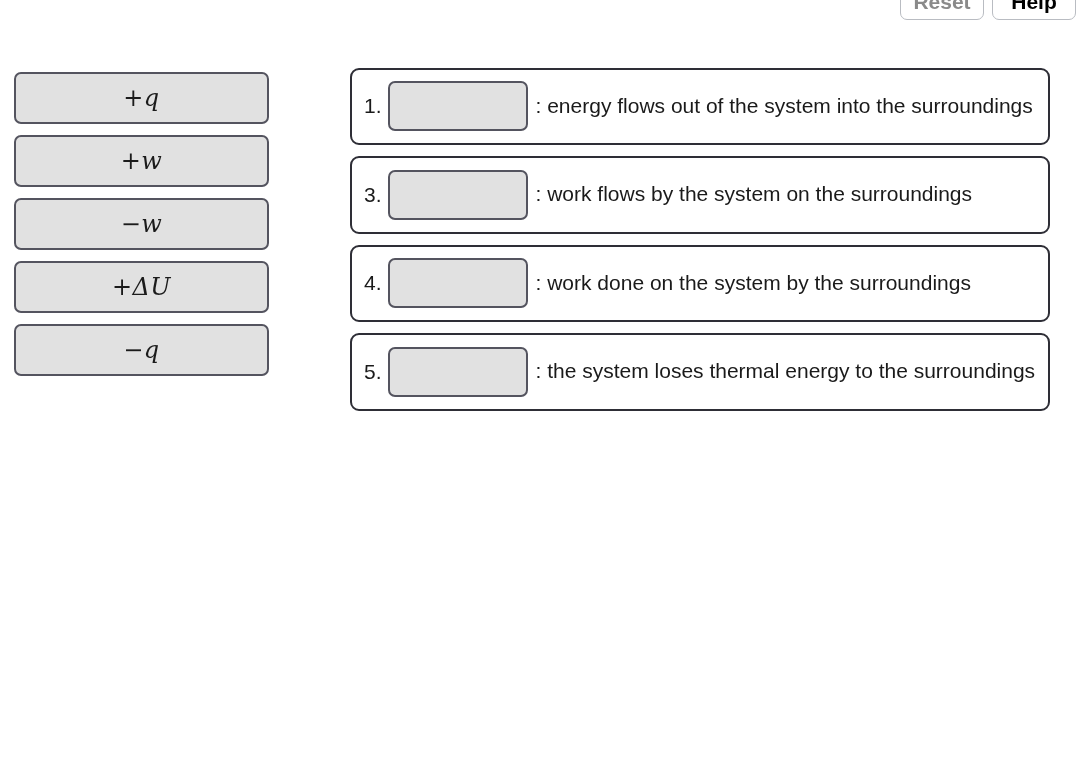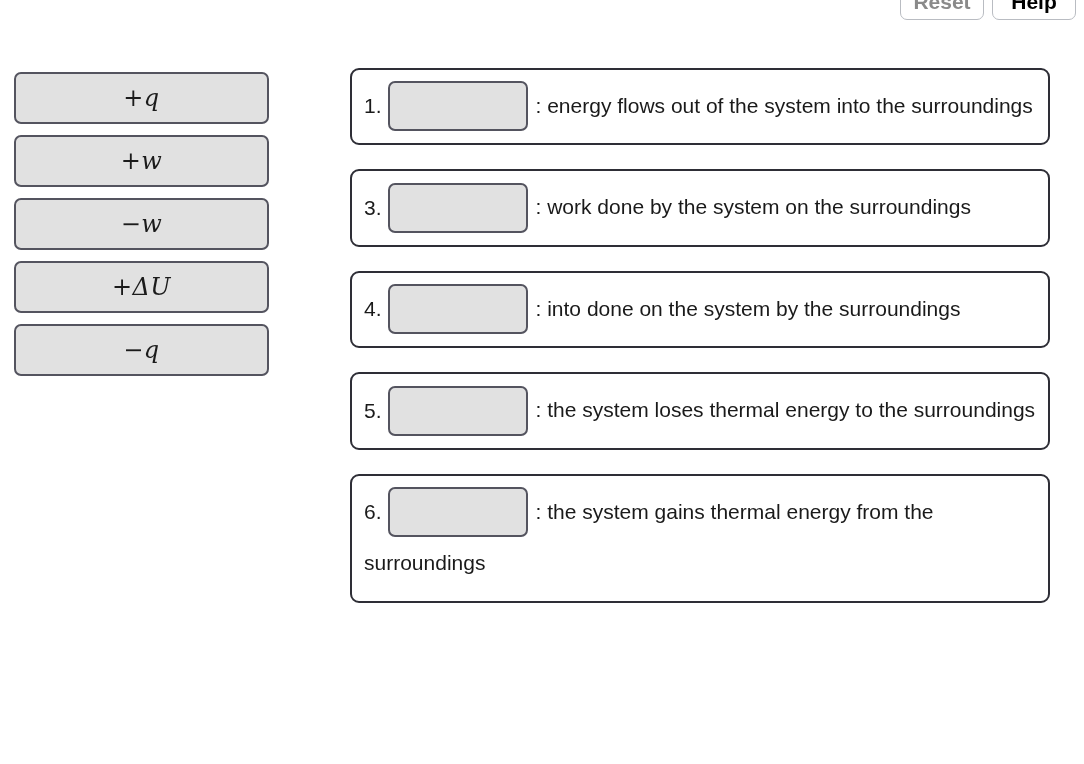--- a/index.html
+++ b/index.html
@@ -79,21 +79,21 @@
   }
 
   
   .card-column {
     position: absolute;
     left: 350px;
     top: 68px;
     width: 700px;
     display: flex;
     flex-direction: column;
-    gap: 24px;
+    gap: 11px;
   }
   .card {
     box-sizing: border-box;
     background: #ffffff;
     border: 2.5px solid #2e2e36;
     border-radius: 9px;
     padding: 10px 12px 12px 12px;
   }
   .card-line {
     font-size: 21px;
@@ -154,35 +154,30 @@
 
   <div class="card">
     <div class="card-line">
       <span class="card-index">1.</span><span class="drop-slot"></span><span class="card-text">: energy flows out of the system into the surroundings</span>
     </div>
   </div>
 
 
   <div class="card">
     <div class="card-line">
-      <span class="card-index">3.</span><span class="drop-slot"></span><span class="card-text">: work done by the system on the surroundings</span>
+      <span class="card-index">3.</span><span class="drop-slot"></span><span class="card-text">: work flows by the system on the surroundings</span>
     </div>
   </div>
 
   <div class="card">
     <div class="card-line">
-      <span class="card-index">4.</span><span class="drop-slot"></span><span class="card-text">: into done on the system by the surroundings</span>
+      <span class="card-index">4.</span><span class="drop-slot"></span><span class="card-text">: work done on the system by the surroundings</span>
     </div>
   </div>
 
   <div class="card">
     <div class="card-line">
       <span class="card-index">5.</span><span class="drop-slot"></span><span class="card-text">: the system loses thermal energy to the surroundings</span>
     </div>
   </div>
 
-  <div class="card">
-    <div class="card-line">
-      <span class="card-index">6.</span><span class="drop-slot"></span><span class="card-text">: the system gains thermal energy from the surroundings</span>
-    </div>
-  </div>
 
 </div>
 
 </body></html>

